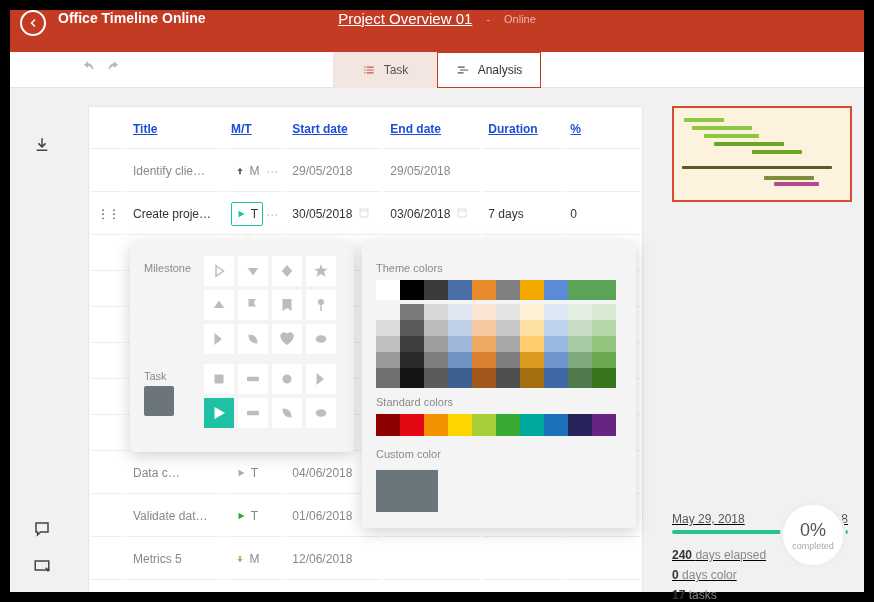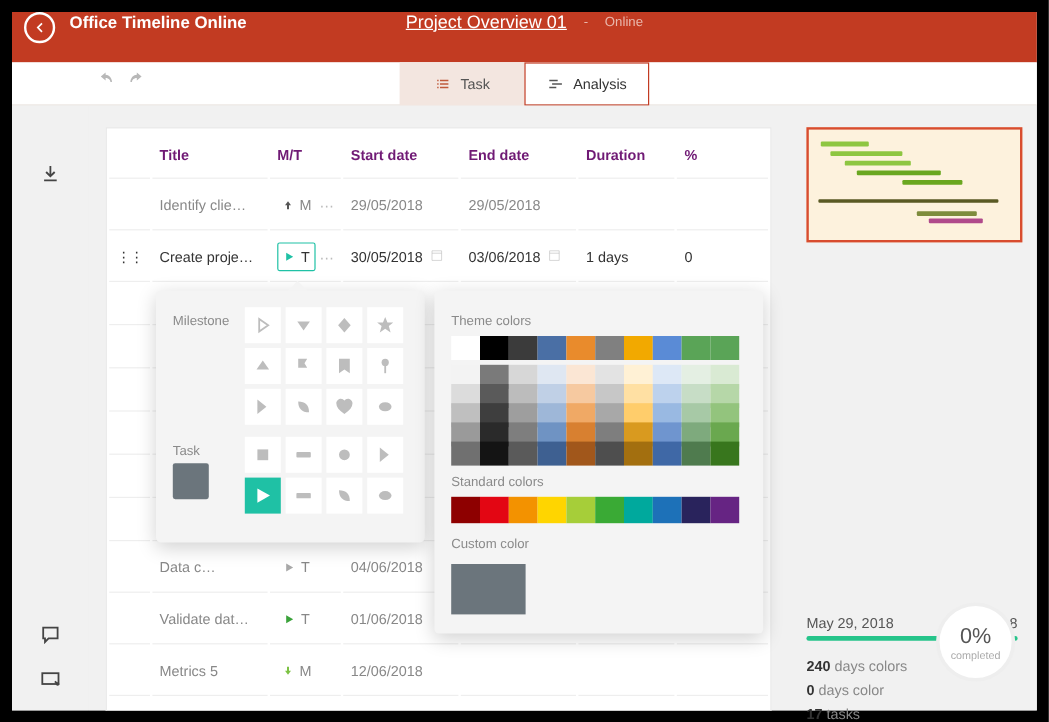--- a/index.html
+++ b/index.html
@@ -20,31 +20,31 @@
   .tab { display: flex; align-items: center; justify-content: center; gap: 8px; width: 104px; height: 36px; font-size: 12px; color: #555; cursor: pointer; }
   .tab.data { background: #f3e6e0; }
   .tab.timeline { border: 1.5px solid #c23b22; color: #333; }
   .left-rail { position: absolute; left: 0; top: 78px; width: 64px; height: calc(100% - 78px); background: #f1f1f1; display: flex; flex-direction: column; align-items: center; padding-top: 44px; }
   .left-rail .rail-btn { width: 26px; height: 26px; display: flex; align-items: center; justify-content: center; color: #444; cursor: pointer; }
   .left-rail .bottom-group { position: absolute; bottom: 12px; display: flex; flex-direction: column; gap: 12px; }
   .main { position: absolute; left: 64px; top: 78px; right: 0; bottom: 0; display: flex; background: #f1f1f1; }
   .grid-wrap { flex: 1; padding: 18px 8px 0 14px; overflow: hidden; }
   .grid { background: #fff; border: 1px solid #e6e6e6; width: 555px; }
   .grid th, .grid td { font-size: 12px; padding: 8px 6px; text-align: left; border-bottom: 1px solid #eee; white-space: nowrap; }
-  .grid th { color: #701a75; font-weight: 600; height: 40px; }
+  .grid th { color: #1d4ed8; font-weight: 600; height: 40px; text-decoration: underline; }
   .grid td { color: #888; height: 34px; }
   .grid tr.active td { color: #333; }
   .grid .title-cell { max-width: 90px; overflow: hidden; text-overflow: ellipsis; }
   .mt-box { width: 32px; height: 24px; display: inline-flex; align-items: center; justify-content: center; gap: 3px; }
   .mt-box.hot { border: 1px solid #1fc1a5; border-radius: 2px; }
   .row-handle { width: 12px; color: #c2c2c2; text-align: center; font-size: 11px; letter-spacing: -1px; }
   .date-cell { display:flex; align-items:center; gap:6px; }
   .cal-ic { color:#bbb; }
   .bullet { width: 12px; height: 12px; display: inline-block; }
-  .right-panel { width: 200px; padding: 18px 16px 0 8px; }
+  .right-panel { width: 200px; padding: 18px 16px 0 8px; text-decoration: underline; }
   .thumb { width: 180px; height: 96px; border: 2px solid #d84c2f; background: #fdf2dd; padding: 8px; position: relative; cursor: pointer; }
   .stats { margin-top: 310px; }
   .date-range { display: flex; justify-content: space-between; font-size: 12px; color: #555; margin-bottom: 4px; }
   .range-bar { height: 4px; background: #26c48a; border-radius: 2px; margin-bottom: 14px; }
   .stat-line { font-size: 12px; color: #888; margin-bottom: 6px; }
   .stat-line b { color: #333; font-weight: 600; }
   .completion-ring { position:absolute; right: 18px; bottom: 24px; width: 66px; height: 66px; border: 3px solid #eee; border-radius: 50%; display:flex; flex-direction:column; align-items:center; justify-content:center; background:#fff;}
   .completion-ring .pct { font-size:18px; color:#555;}
   .completion-ring .lbl { font-size:9px; color:#aaa;}
   
@@ -185,21 +185,21 @@
     <td>
                 <span class="date-cell">30/05/2018<span class="cal-ic"><svg width="12" height="12" viewBox="0 0 24 24" fill="#bbb">
                       <path d="M4 4h16v16H4zM4 8h16" stroke="#bbb" fill="none"></path>
                     </svg></span></span>
               </td>
     <td>
                 <span class="date-cell">03/06/2018<span class="cal-ic"><svg width="12" height="12" viewBox="0 0 24 24" fill="#bbb">
                       <path d="M4 4h16v16H4zM4 8h16" stroke="#bbb" fill="none"></path>
                     </svg></span></span>
               </td>
-    <td>1 days</td>
+    <td>7 days</td>
     <td>0</td>
             </tr>
             <tr>
     <td class="row-handle"></td>
     <td class="title-cell">Proce</td>
     <td>⋯</td>
     <td>
                 <span class="date-cell"></span>
               </td>
     <td>
@@ -354,21 +354,21 @@
         <div class="gbar" style="left:90px;top:68px;width:50px;background:#7e8c3c"></div>
         <div class="gbar" style="left:100px;top:74px;width:45px;background:#b04a8b"></div>
       </div>
 
       <div class="stats">
         <div class="date-range">
           <span>May 29, 2018</span>
           <span>Jul 2, 2018</span>
         </div>
         <div class="range-bar"></div>
-        <div class="stat-line"><b>240</b> <span>days colors</span></div>
+        <div class="stat-line"><b>240</b> <span>days elapsed</span></div>
         <div class="stat-line"><b>0</b> <span>days color</span></div>
         <div class="stat-line"><b>17</b> <span>tasks</span></div>
 
       </div>
       <div class="completion-ring">
         <div class="pct">0%</div>
         <div class="lbl">completed</div>
       </div>
     </div>
   </div>

